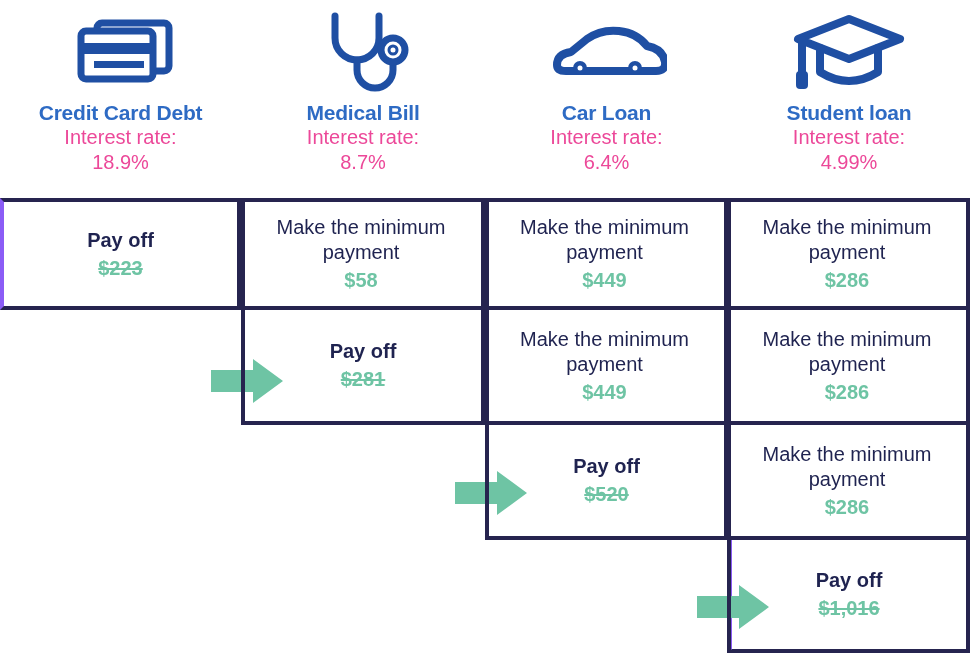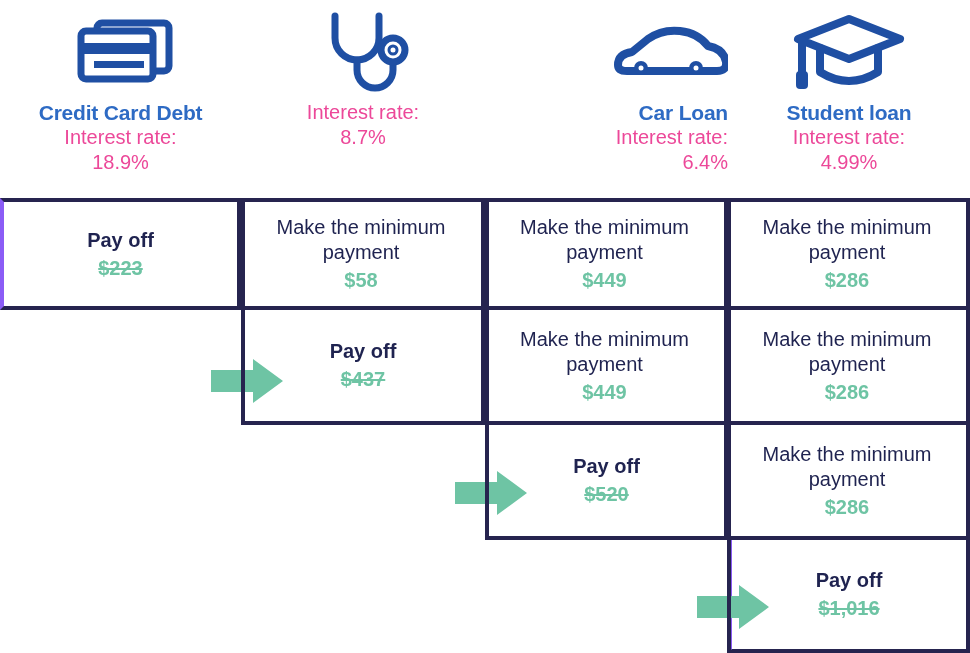--- a/index.html
+++ b/index.html
@@ -27,21 +27,21 @@
     flex: 0 0 auto;
     display: flex;
     flex-direction: column;
     align-items: center;
     justify-content: flex-start;
     padding-top: 8px;
     box-sizing: border-box;
   }
   .head-col.c0 { width: 241px; }
   .head-col.c1 { width: 244px; }
-  .head-col.c2 { width: 243px; align-items: flex-end; }
+  .head-col.c2 { width: 243px; }
   .head-col.c3 { width: 242px; }
 
   .icon-wrap {
     height: 92px;
     display: flex;
     align-items: center;
     justify-content: center;
   }
   .icon-wrap svg { display: block; }
 
@@ -166,20 +166,21 @@
     <div class="icon-wrap">
       <svg width="100" height="88" viewBox="0 0 100 88" aria-hidden="true">
         <g fill="none" stroke="#1F4FA3" stroke-width="7" stroke-linecap="round">
           <path d="M22 6 v22 a22 22 0 0 0 44 0 V6"></path>
           <path d="M44 50 v10 a18 18 0 0 0 36 0 v-6"></path>
         </g>
         <circle cx="80" cy="40" r="12" fill="none" stroke="#1F4FA3" stroke-width="7"></circle>
         <circle cx="80" cy="40" r="4" fill="none" stroke="#1F4FA3" stroke-width="3"></circle>
       </svg>
     </div>
+    <div class="debt-title">Medical Bill</div>
     <div class="rate-label">Interest rate:</div>
     <div class="rate-value">8.7%</div>
   </div>
 
   <div class="head-col c2">
     <div class="icon-wrap">
       <svg width="120" height="66" viewBox="0 0 120 66" aria-hidden="true">
         <path d="M10 44 q0 -11 14 -13 l16 -13 q14 -10 32 -8 q18 2 28 15 q16 3 18 16 q1 9 -9 9 H19 q-9 0 -9 -6 z" fill="none" stroke="#1F4FA3" stroke-width="8" stroke-linejoin="round"></path>
         <circle cx="33" cy="47" r="7" fill="#1F4FA3"></circle>
         <circle cx="88" cy="47" r="7" fill="#1F4FA3"></circle>
@@ -244,21 +245,21 @@
     <div class="cell c3 bt bb br">
       <div class="cell-action">Make the minimum payment</div>
       <div class="cell-amount">$286</div>
     </div>
   </div>
 
   <div class="row r1">
     <div class="cell c0 blank"></div>
     <div class="cell c1 bb bl br">
       <div class="cell-action payoff">Pay off</div>
-      <div class="cell-amount struck">$437</div>
+      <div class="cell-amount struck">$281</div>
     </div>
     <div class="cell c2 bb br">
       <div class="cell-action">Make the minimum payment</div>
       <div class="cell-amount">$449</div>
     </div>
     <div class="cell c3 bb br">
       <div class="cell-action">Make the minimum payment</div>
       <div class="cell-amount">$286</div>
     </div>
   </div>

